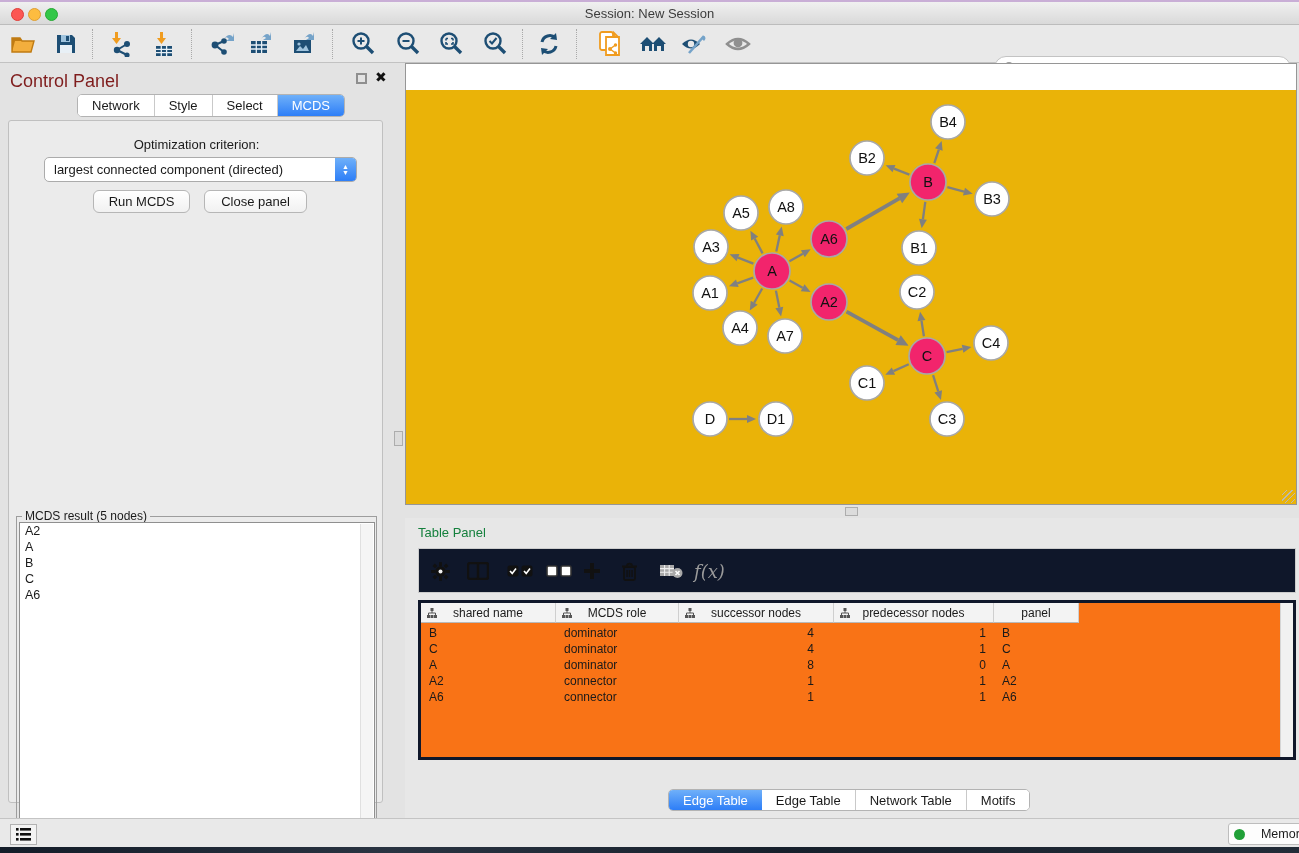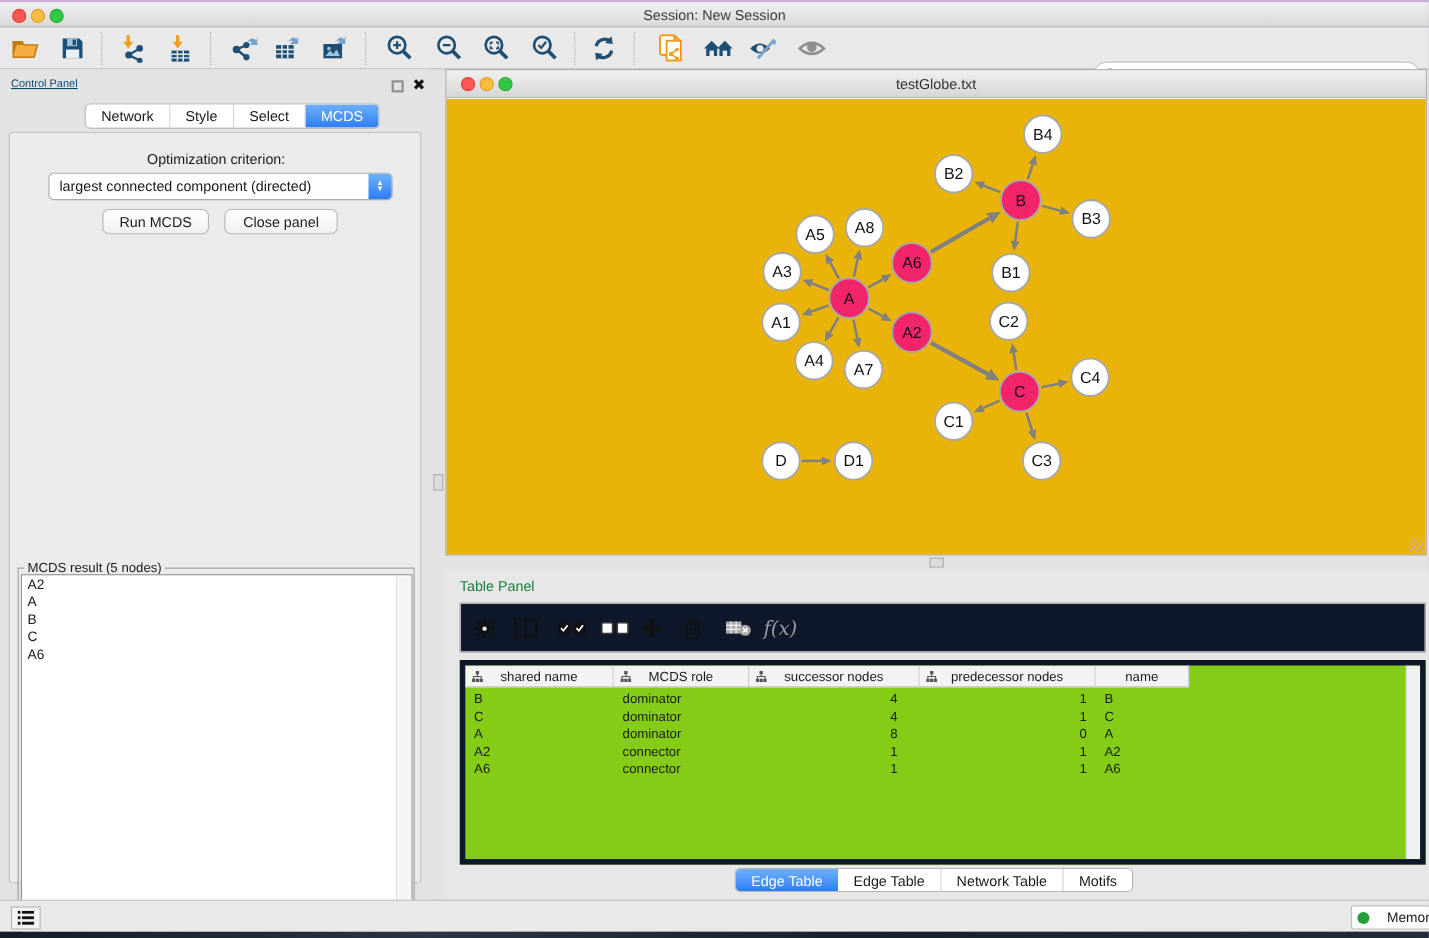--- a/index.html
+++ b/index.html
@@ -23,21 +23,21 @@
   .tbtn { position:absolute; top:5px; width:30px; height:28px; display:flex;
     align-items:center; justify-content:center; cursor:default; }
   .tsep { position:absolute; top:4px; width:0; height:30px;
     border-left:1px dotted #a9a9a9; }
   #search-box { left:994px; top:31px; width:297px; height:24px; background:#fff;
     border:1px solid #c3c3c3; border-radius:12px; display:flex; align-items:center;
     padding-left:8px; }
 
   
   #control-panel { left:0; top:63px; width:390px; height:755px; background:#e3e3e3; }
-  #cp-header { left:10px; top:8px; font-size:10px; color:#0c4a6e;text-decoration:underline; }
+  #cp-header { left:10px; top:8px; font-size:18px; color:#7f1d1d; }
   .panel-float { position:absolute; width:11px; height:11px; border:2px solid #8f8f8f; }
   .panel-close { position:absolute; font-size:14px; font-weight:bold; color:#111; line-height:11px; }
   .seg-group { position:absolute; display:flex; border:1px solid #b3b3b3; border-radius:5px;
     overflow:hidden; background:#fff; height:23px; }
   .seg { font-size:13px; display:flex; align-items:center; justify-content:center;
     border-right:1px solid #c9c9c9; background:#fff; padding:0 14px; white-space:nowrap; }
   .seg:last-child { border-right:none; }
   .seg.sel { background:linear-gradient(#6fb0f9,#2d7ef7); color:#fff; border-right:none; }
   #cp-body { left:8px; top:57px; width:375px; height:683px; background:#ebebeb;
     border:1px solid #c0c0c0; border-radius:3px; }
@@ -77,22 +77,22 @@
 
   
   #table-panel { left:405px; top:518px; width:894px; height:300px; background:#e7e7e7; }
   #tp-header { left:13px; top:7px; font-size:13px; color:#15803d; }
   #tp-toolbar { left:13px; top:30px; width:878px; height:45px; background:#0f172a;
     border:1px solid #cccccc; }
   .tp-icon { position:absolute; top:8px; height:28px; display:flex; align-items:center;
     justify-content:center; }
   #fx-label { font-family:"DejaVu Serif","Liberation Serif",serif; font-style:italic;
     font-size:18px; color:#9a9a9a; }
-  #node-table { left:13px; top:82px; width:878px; height:186px; background:#84cc16;
-    border:5px solid #0f172a; overflow:hidden; }
+  #node-table { left:13px; top:82px; width:878px; height:160px; background:#f97316;
+    border:3px solid #0f172a; overflow:hidden; }
   .th { position:absolute; top:0; height:20px; background:#f3f3f3;
     border-right:1px solid #cfcfcf; border-bottom:1px solid #b9b9b9;
     font-size:12px; display:flex; align-items:center; justify-content:center; }
   .th .hdr-ico { position:absolute; left:6px; top:5px; }
   .td { position:absolute; height:16px; font-size:12px; line-height:16px; }
   .td.num { text-align:right; }
   #table-scroll { position:absolute; right:0; top:0; width:13px; height:184px;
     background:#f1f1f1; border-left:1px solid #d5d5d5; }
 
   
@@ -304,26 +304,20 @@
           <div class="item">A6</div>
         </div>
     </div>
   </div>
 </div>
 
 <div class="abs grip" style="left:394px; top:431px; width:9px; height:15px"></div>
 <div class="abs grip" style="left:845px; top:507px; width:13px; height:9px"></div>
 
 <div class="abs" id="net-window">
-  <div class="abs" id="net-titlebar">
-    <span class="light red" style="left:13px; top:6px"></span>
-    <span class="light yellow" style="left:30px; top:6px"></span>
-    <span class="light green" style="left:47px; top:6px"></span>
-    <span class="title">testGlobe.txt</span>
-  </div>
   <div class="abs" id="net-canvas">
     <svg id="graph-svg" width="890" height="414" viewBox="0 0 890 414">
         <line x1="356.57245457625567" y1="163.36136662654283" x2="348.6699408644293" y2="148.5760183915129" stroke="#808080" stroke-width="2.3"></line>
         <polygon points="344.42754542374433,140.63863337345717 352.19766753912074,146.69050930676403 345.14221418973784,150.46152747626175" fill="#808080"></polygon>
         <line x1="370.27393757610866" y1="161.46199965207478" x2="373.8027905146424" y2="145.33010050449158" stroke="#808080" stroke-width="2.3"></line>
         <polygon points="375.72606242389134,136.53800034792522 377.71039058422747,146.1848880197133 369.8951904450574,144.47531298926987" fill="#808080"></polygon>
         <line x1="347.38868096605233" y1="173.6775138227091" x2="331.98641259922414" y2="167.6176049570718" stroke="#808080" stroke-width="2.3"></line>
         <polygon points="323.61131903394767,164.3224861772909 333.4509098346823,163.89534115028226 330.52191536376597,171.33986876386132" fill="#808080"></polygon>
         <line x1="347.1514450903751" y1="187.6881969034153" x2="331.33040461895615" y2="193.3021144900478" stroke="#808080" stroke-width="2.3"></line>
         <polygon points="322.8485549096249,196.3118030965847 329.9927652382731,189.53240350812283 332.6680439996392,197.0718254719728" fill="#808080"></polygon>
@@ -508,21 +502,21 @@
           <svg width="10" height="10" viewBox="0 0 10 10" class="hdr-ico">
             <rect x="3.5" y="0" width="3" height="3" fill="#555"></rect>
             <path d="M5 3 V5 M1.5 7 V5 H8.5 V7" stroke="#555" stroke-width="1" fill="none"></path>
             <rect x="0" y="7" width="3" height="3" fill="#555"></rect>
             <rect x="7" y="7" width="3" height="3" fill="#555"></rect>
             <rect x="3.5" y="7" width="3" height="3" fill="#555"></rect>
           </svg>
           <span>predecessor nodes</span>
         </div>
         <div class="th" style="left: 573px; width: 85px;">
-          <span>name</span>
+          <span>panel</span>
         </div>
       </div>
     <div id="table-body">
         <div class="td" style="left: 0px; top: 22px; width: 135px; padding-left: 8px;">B</div>
         <div class="td" style="left: 135px; top: 22px; width: 123px; padding-left: 8px;">dominator</div>
         <div class="td num" style="left: 258px; top: 22px; width: 155px; padding-right: 20px;">4</div>
         <div class="td num" style="left: 413px; top: 22px; width: 160px; padding-right: 8px;">1</div>
         <div class="td" style="left: 573px; top: 22px; width: 85px; padding-left: 8px;">B</div>
         <div class="td" style="left: 0px; top: 38px; width: 135px; padding-left: 8px;">C</div>
         <div class="td" style="left: 135px; top: 38px; width: 123px; padding-left: 8px;">dominator</div>

